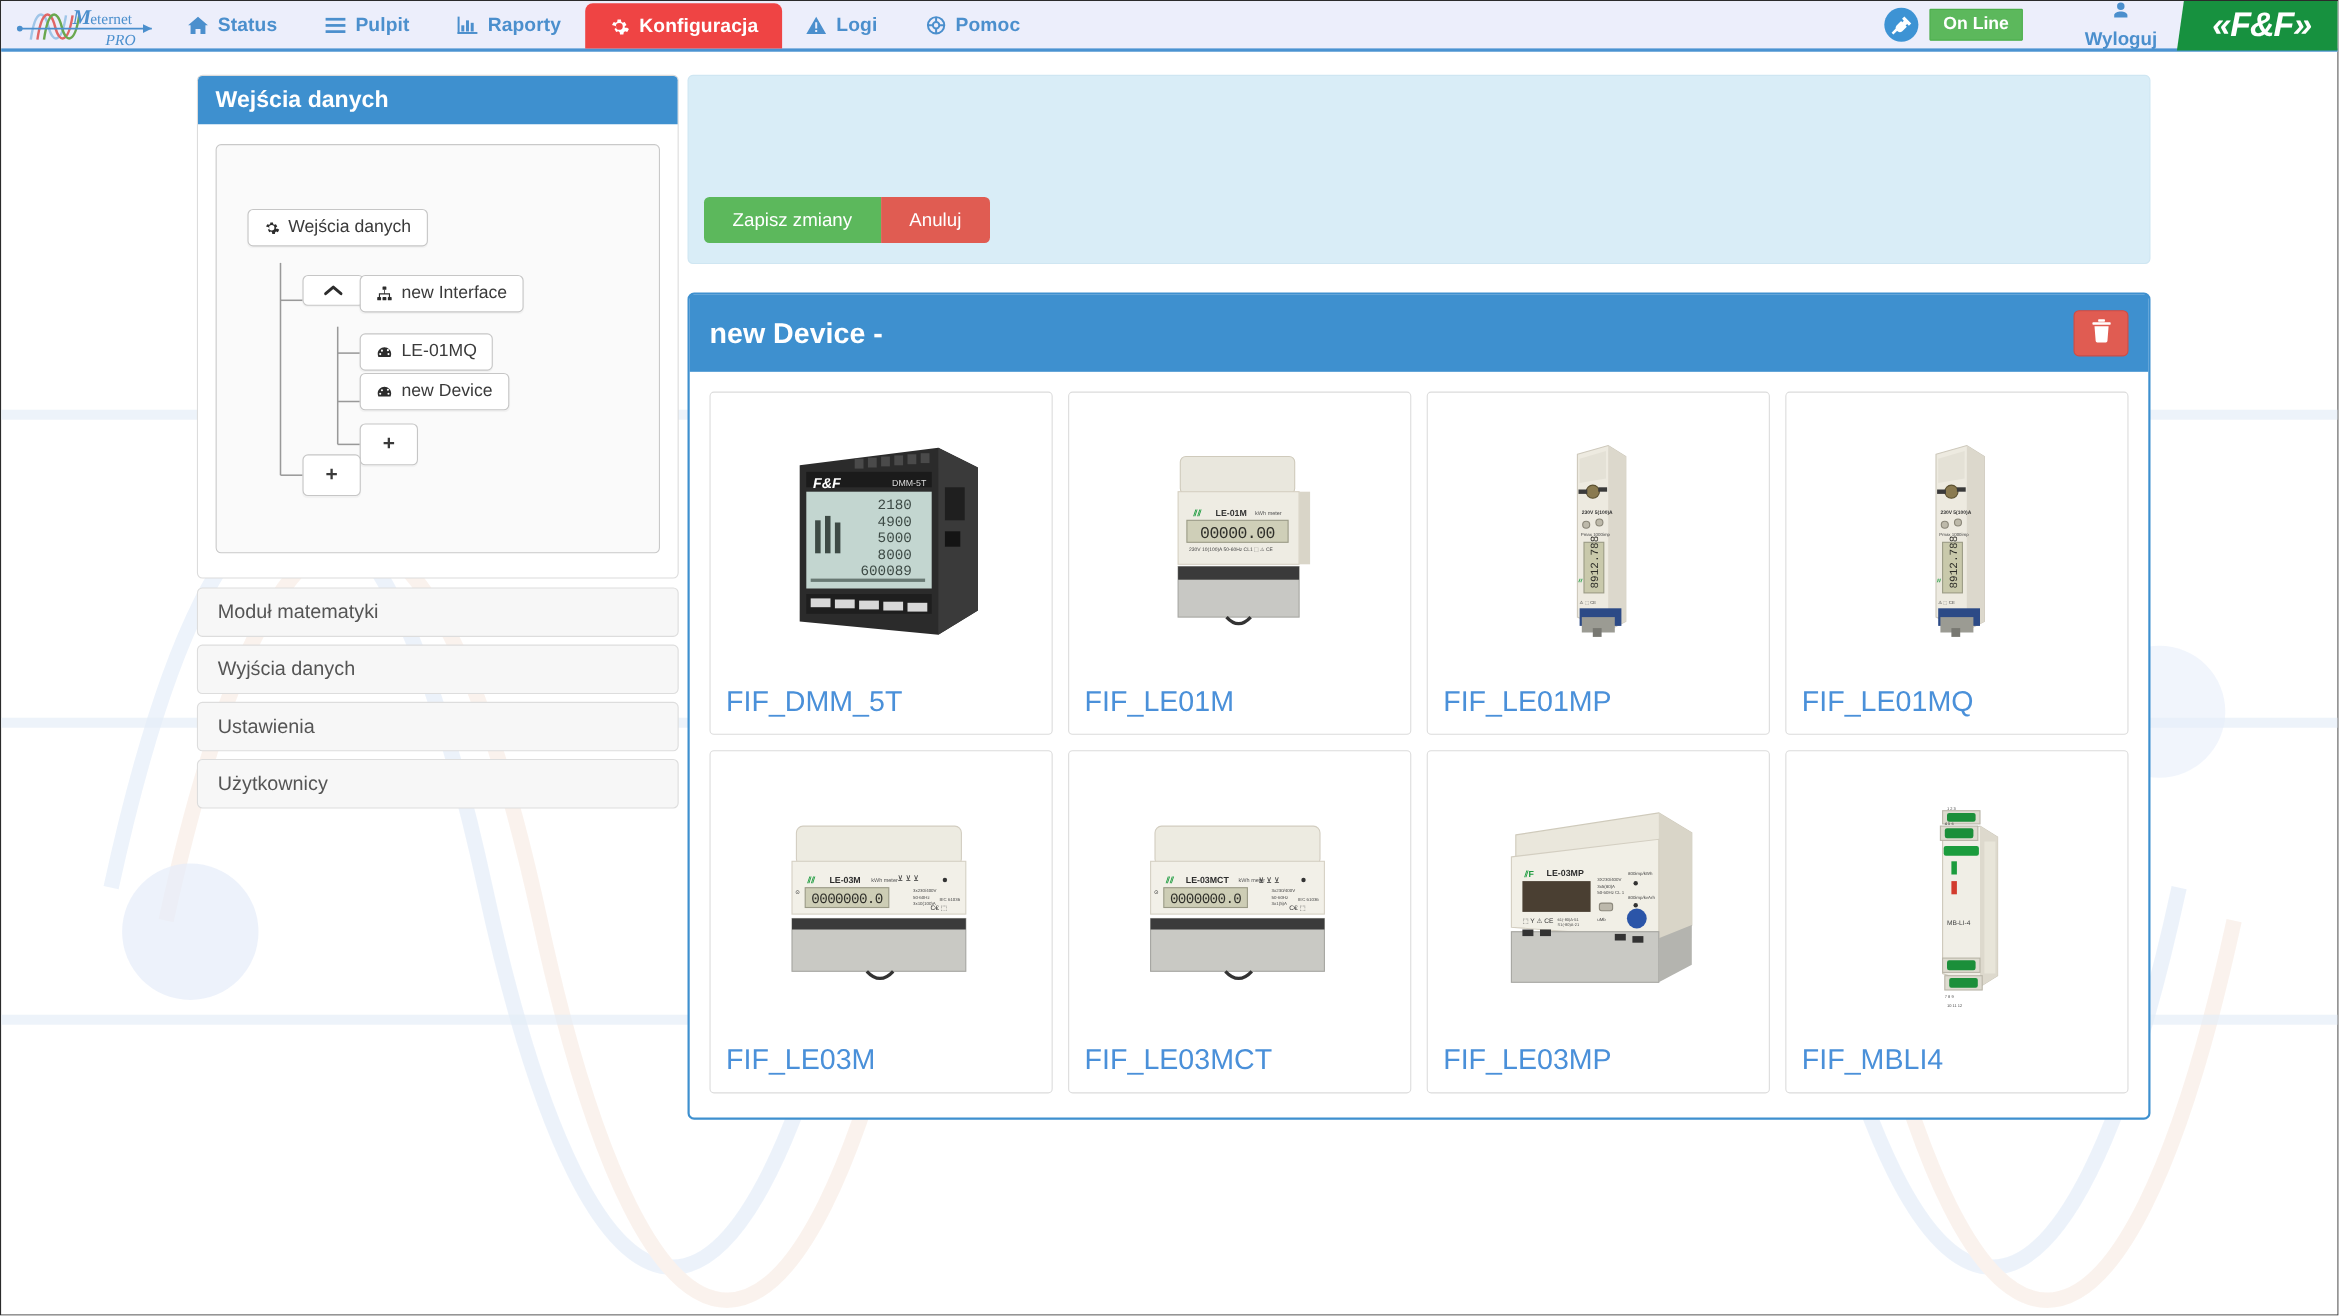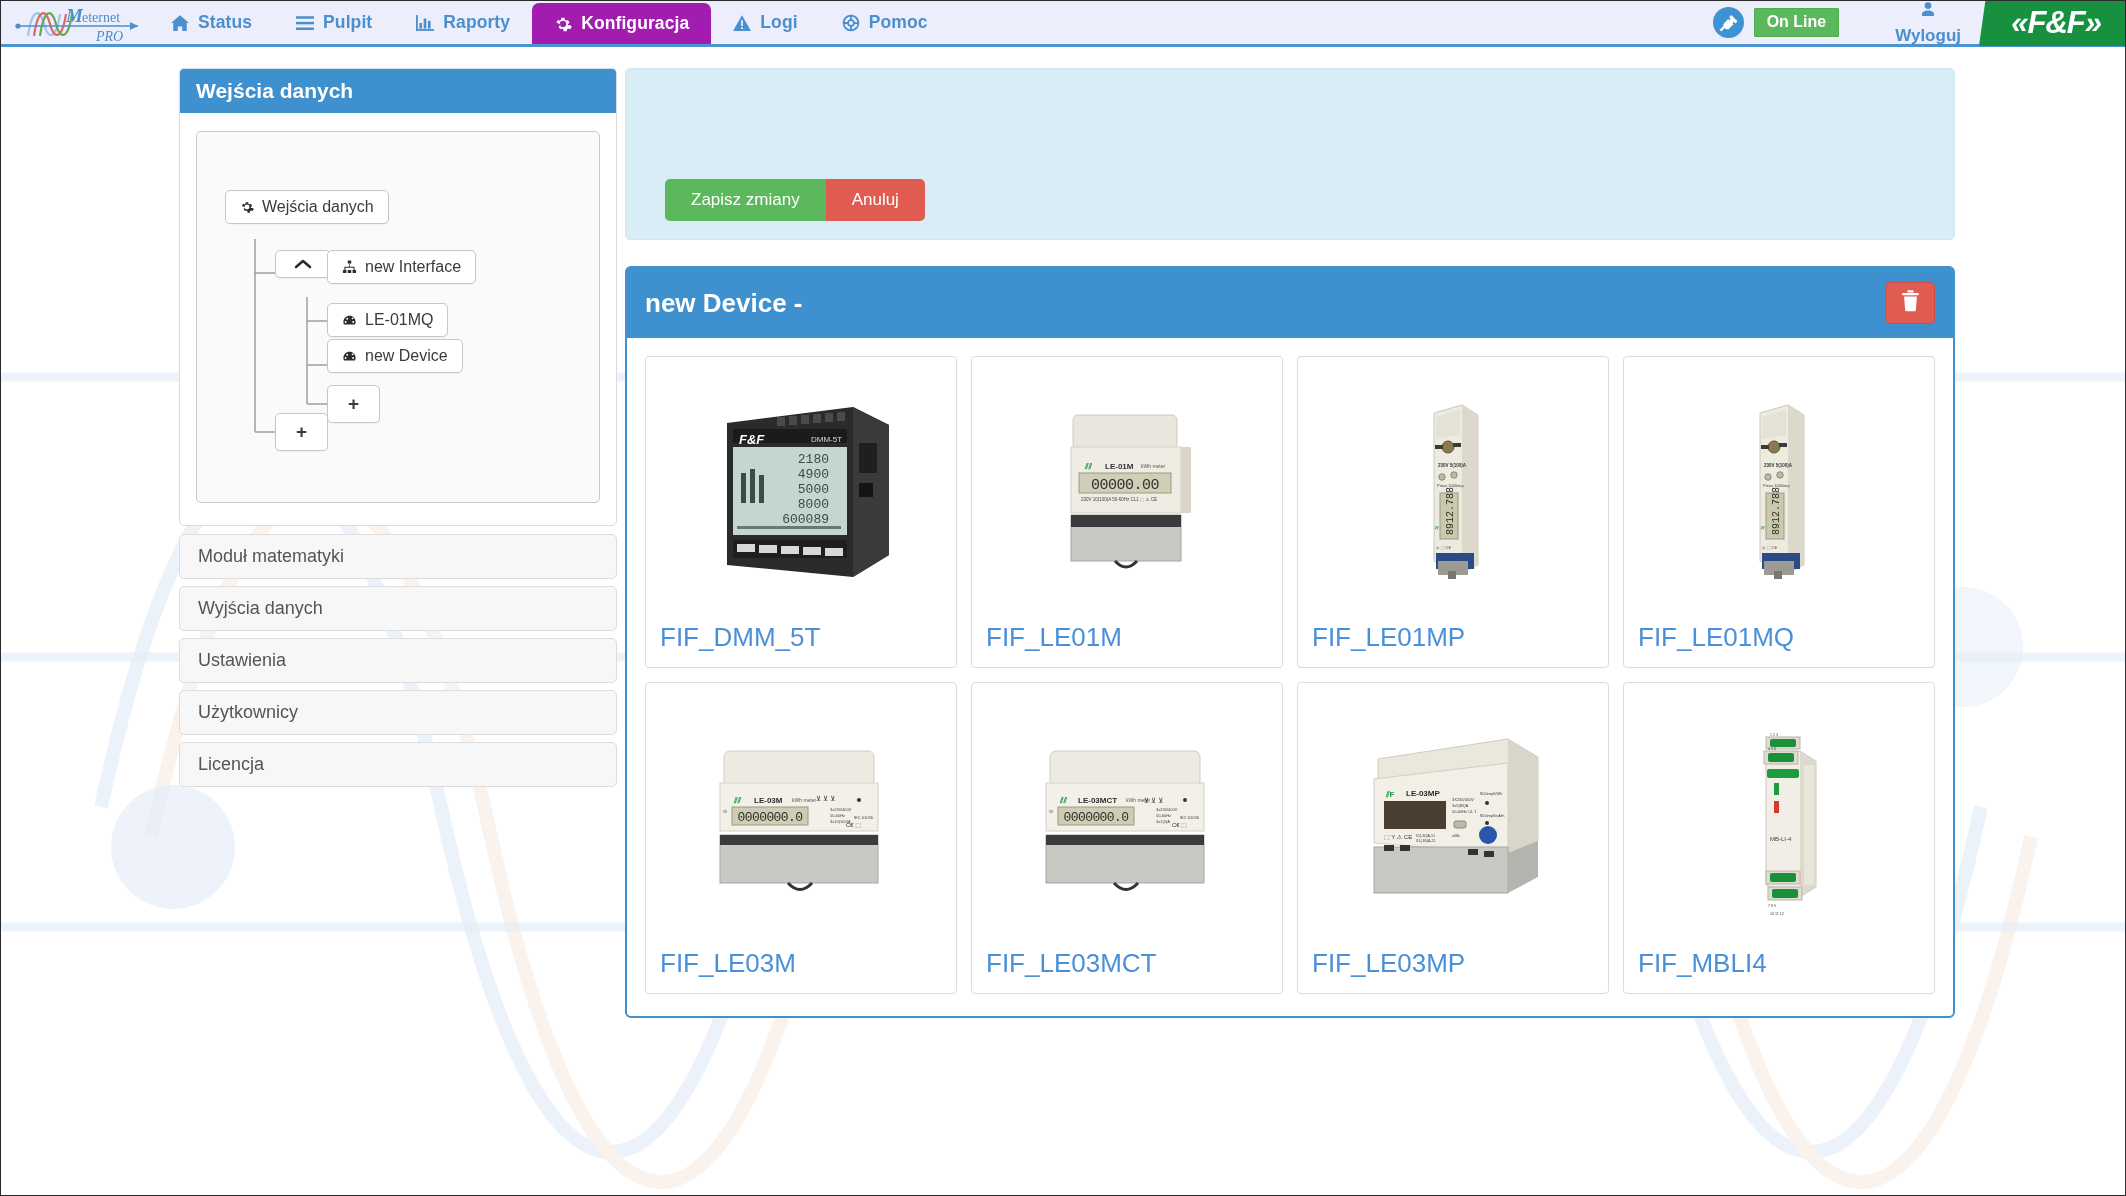--- a/index.html
+++ b/index.html
@@ -36,21 +36,21 @@
   .nav-items { display:flex; align-items:stretch; }
   .nav-item {
     display:flex; align-items:center; gap:9px;
     padding:0 22px;
     color:#4b8fcd; font-size:17.5px; font-weight:bold;
     letter-spacing:.1px;
     cursor:pointer;
     position:relative;
   }
   .nav-item.active {
-    background:#a21caf; color:#ffffff;
+    background:#ef4444; color:#ffffff;
     border-radius:7px 7px 0 0;
     margin-top:2px;
   }
   .nav-ico { display:inline-flex; align-items:center; justify-content:center; width:18px; height:18px; }
   .nav-ico svg { display:block; }
 
   .nav-right { margin-left:auto; display:flex; align-items:center; gap:0; padding-right:0; }
   .plug-circle {
     width:31px; height:31px; border-radius:50%;
     background:#3d93d4; display:flex; align-items:center; justify-content:center;
@@ -129,21 +129,21 @@
   .progress-fill {
     position:absolute; left:0; top:0; bottom:0;
     background:#3e90cf; border-radius:4px 0 0 4px;
   }
   .progress-label {
     position:absolute; left:6px; top:0; height:26px; line-height:26px;
     font-size:15px; color:#ffffff; font-weight:bold; white-space:nowrap;
     text-shadow:0 0 1px rgba(0,0,0,.25);
   }
   .alert-line2 { color:#4a4a4a; font-size:16.5px; margin-top:10px; }
-  .btn-row { position:absolute; left:39px; bottom:18px; display:flex;justify-content:center; }
+  .btn-row { position:absolute; left:14px; bottom:18px; display:flex;justify-content:center; }
   .btn {
     font-size:17px; color:#ffffff; padding:11px 26px;
     border:none; cursor:pointer; font-family:inherit;
   }
   .btn-save { background:#5cb85c; border-radius:5px 0 0 5px; }
   .btn-cancel { background:#e05c52; border-radius:0 5px 5px 0; }
 
   .device-panel {
     margin-top:26px;
     border:2px solid #3e90cf; border-radius:6px;
@@ -386,21 +386,20 @@
 
           </div>
         </div>
       </div>
 
       <div class="side-list">
         <div class="side-item">Moduł matematyki</div>
         <div class="side-item">Wyjścia danych</div>
         <div class="side-item">Ustawienia</div>
         <div class="side-item">Użytkownicy</div>
-        <div class="side-item">Licencja</div>
       </div>
     </div>
 
     <div class="right-col">
 
       <div class="alert-box">
         <div class="btn-row">
           <button class="btn btn-save">Zapisz zmiany</button>
           <button class="btn btn-cancel">Anuluj</button>
         </div>

